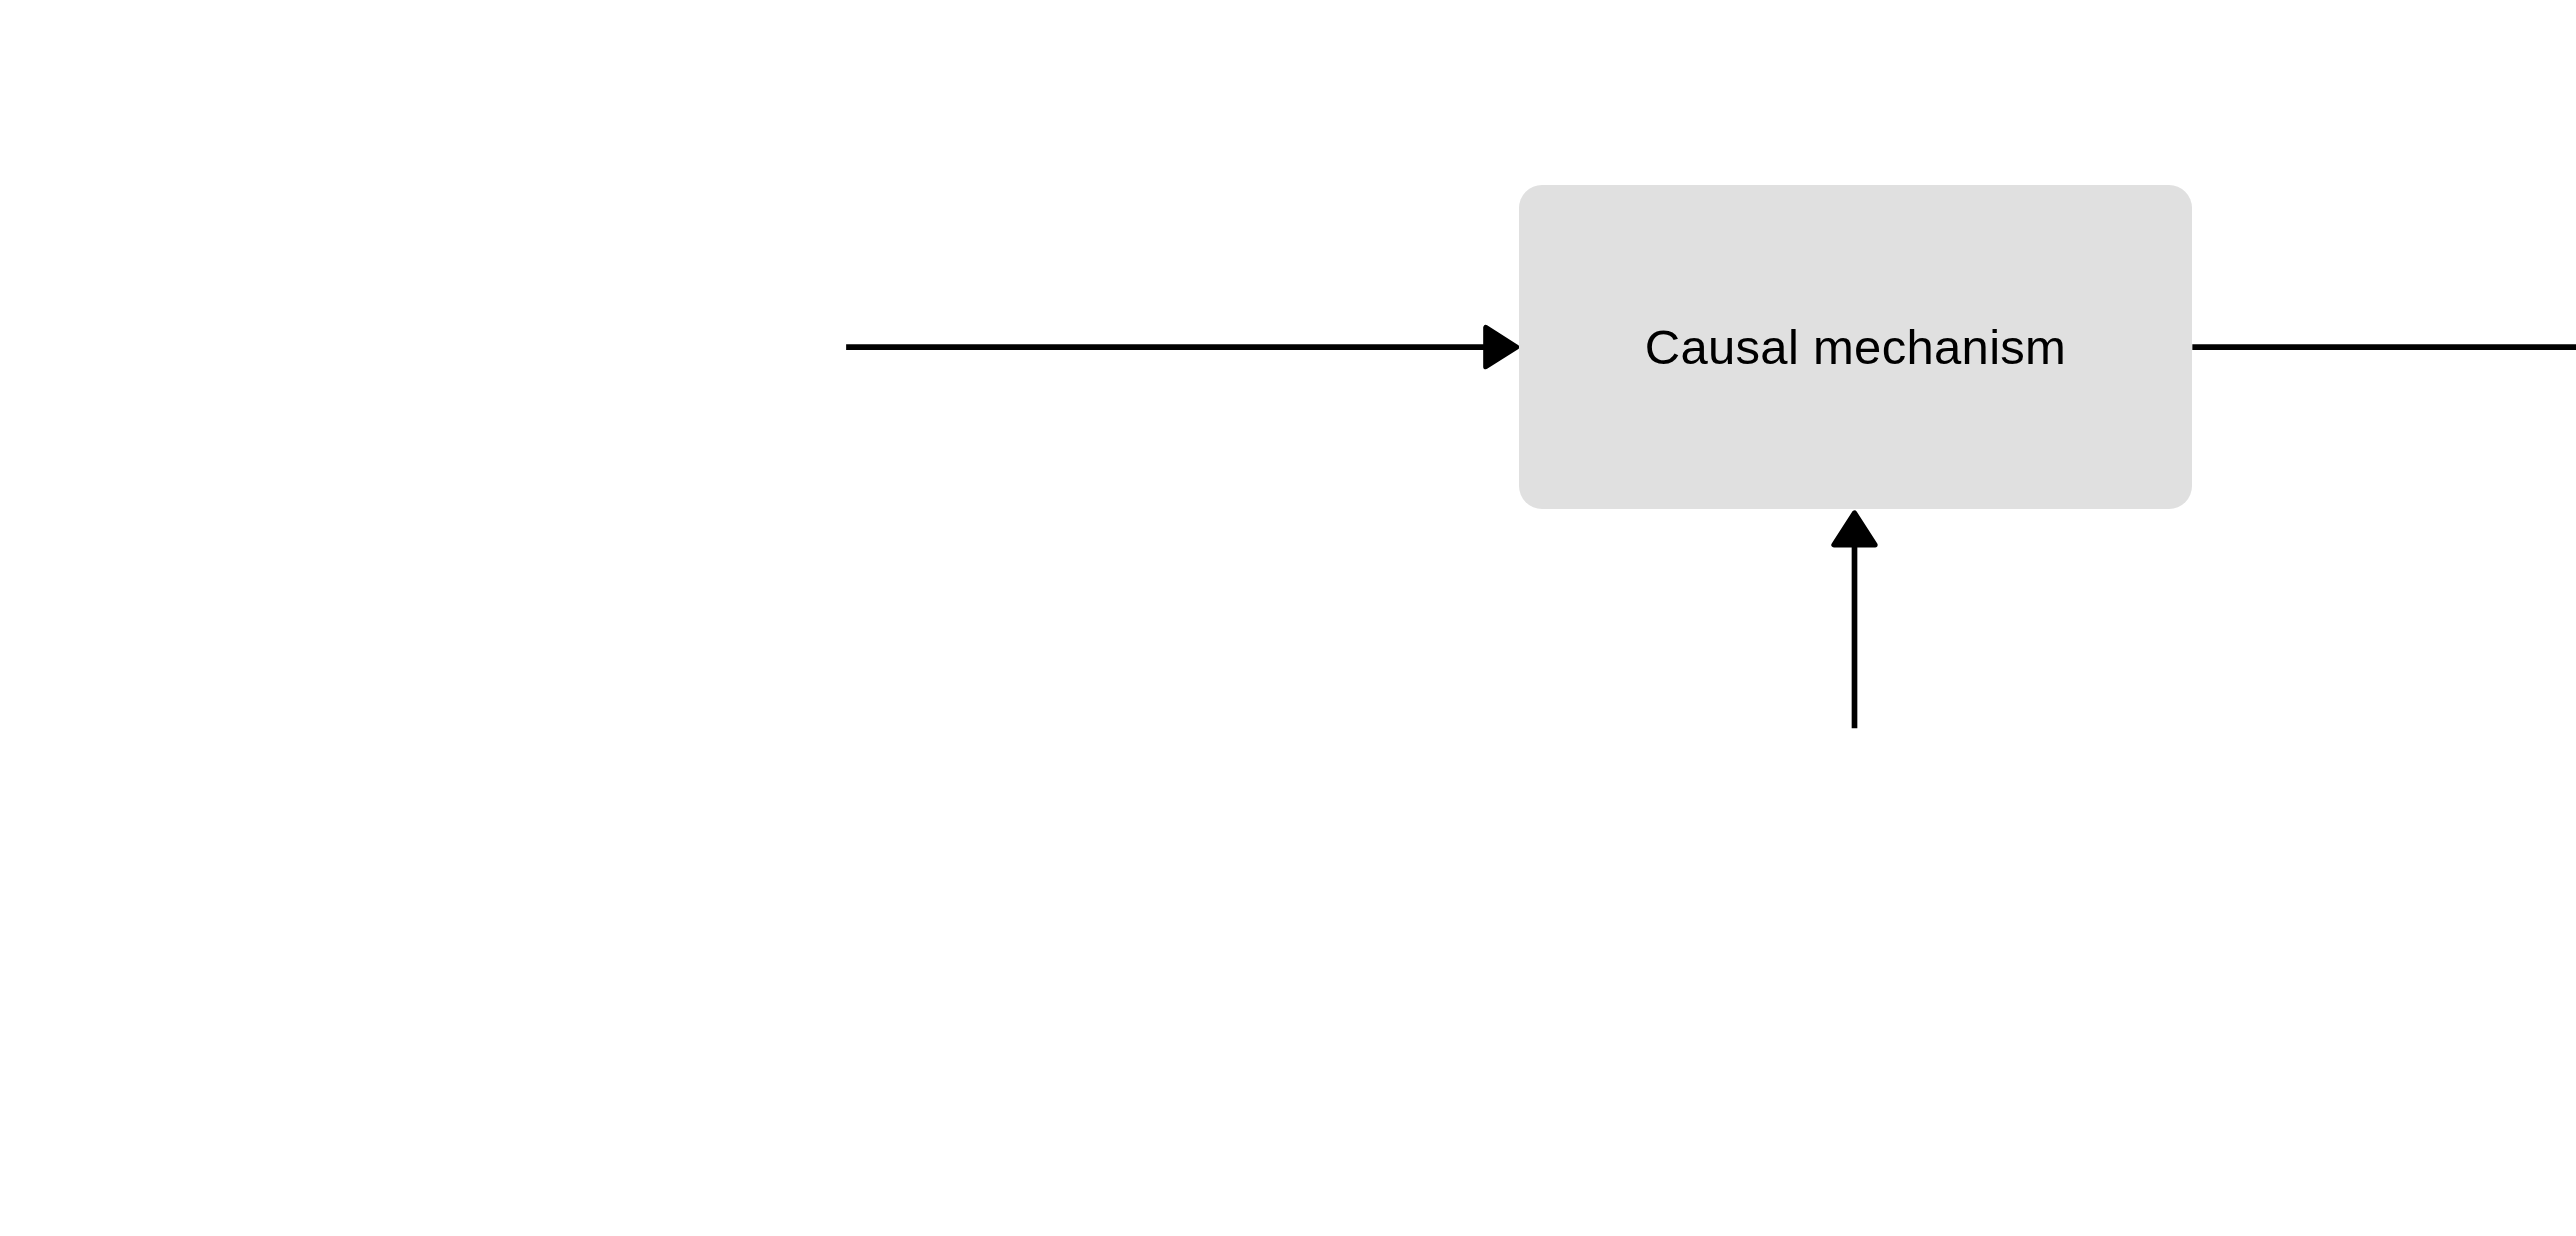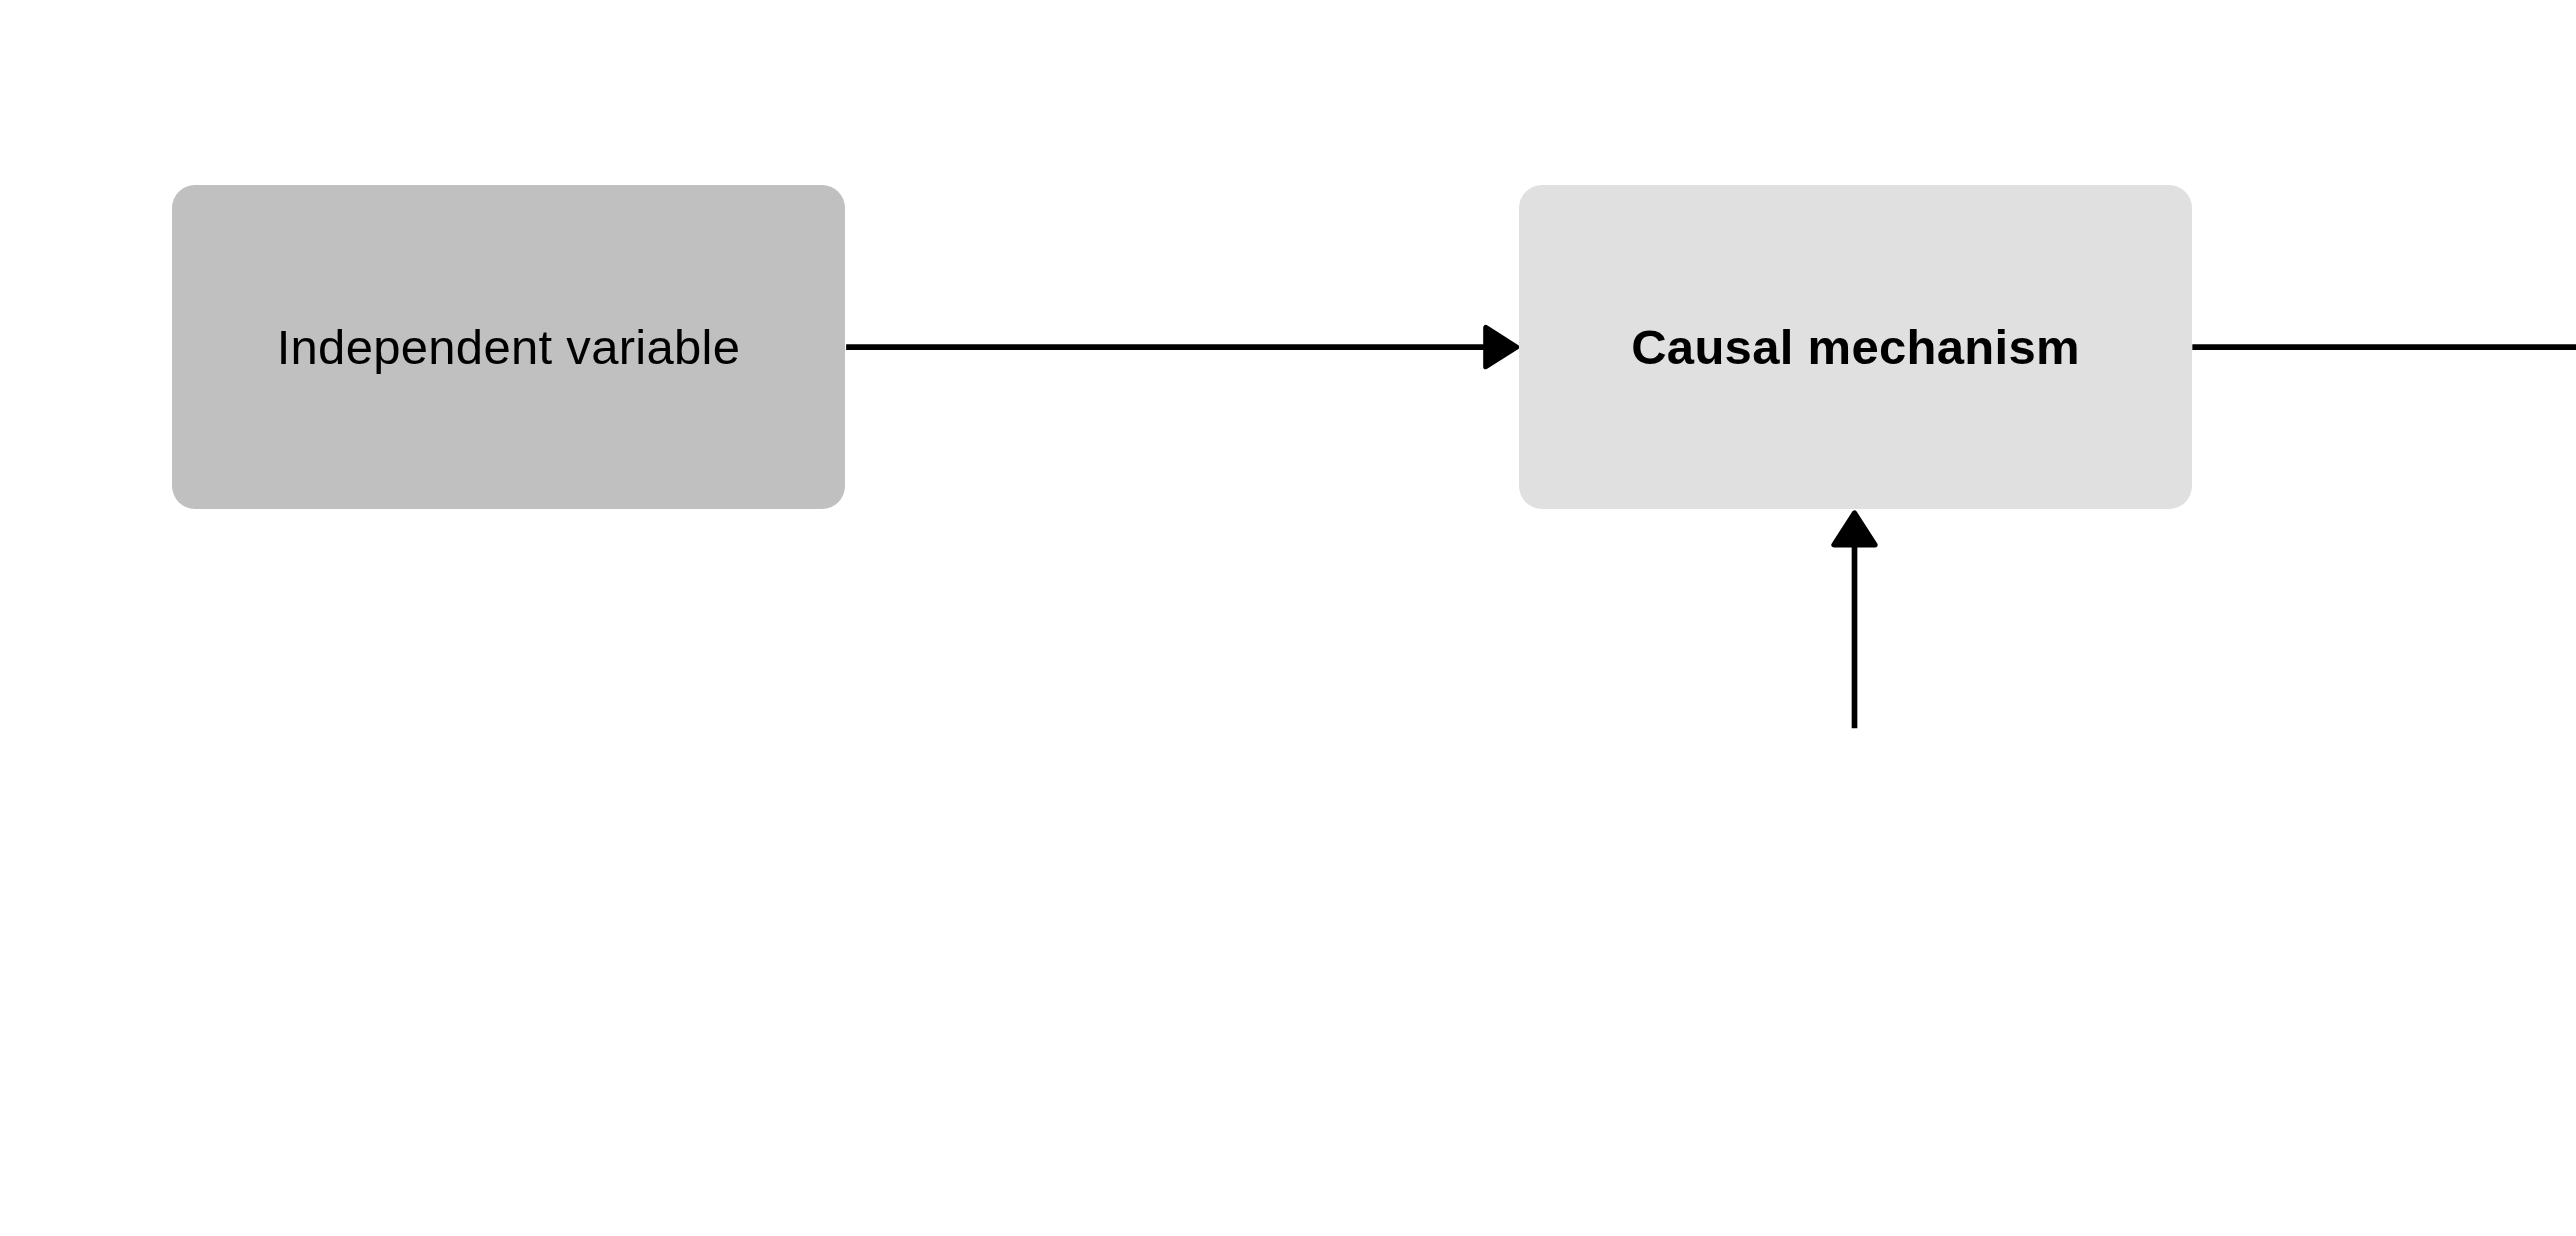--- a/index.html
+++ b/index.html
@@ -25,21 +25,20 @@
     height: 324px;
     border-radius: 23px;
     background: #c0c0c0;
     display: flex;
     align-items: center;
     justify-content: center;
     text-align: center;
   }
   .node--light {
     background: #e0e0e0;
-    font-weight: bold;
   }
   .node .label {
     font-size: 49px;
     line-height: 1.15;
     color: #000000;
     letter-spacing: 0.3px;
     white-space: nowrap;
   }
   .node--independent { left: 172px;  top: 185px; }
   .node--mechanism   { left: 1519px; top: 185px; }
@@ -80,23 +79,20 @@
       <line class="edge-line" x1="4256" y1="674" x2="5508" y2="674"></line>
       <polygon class="edge-head" points="5570,674 5510,636 5510,712"></polygon>
     </g>
 
     <g>
       <line class="edge-line" x1="3600" y1="1414" x2="3600" y2="1062"></line>
       <polygon class="edge-head" points="3600,996 3560,1058 3640,1058"></polygon>
     </g>
   </svg>
 
-  <div class="node node--independent">
-    <span class="label">Independent variable</span>
-  </div>
 
   <div class="node node--light node--mechanism">
     <span class="label">Causal mechanism</span>
   </div>
 
 
 </div>
 
 
 </body></html>

